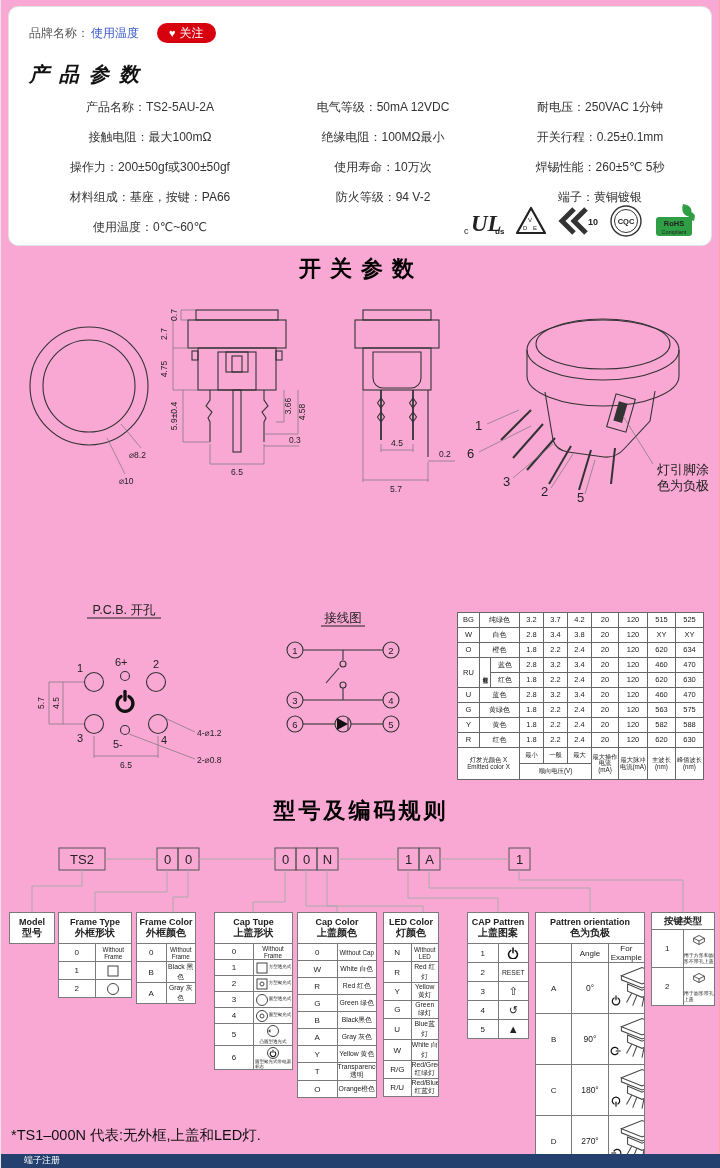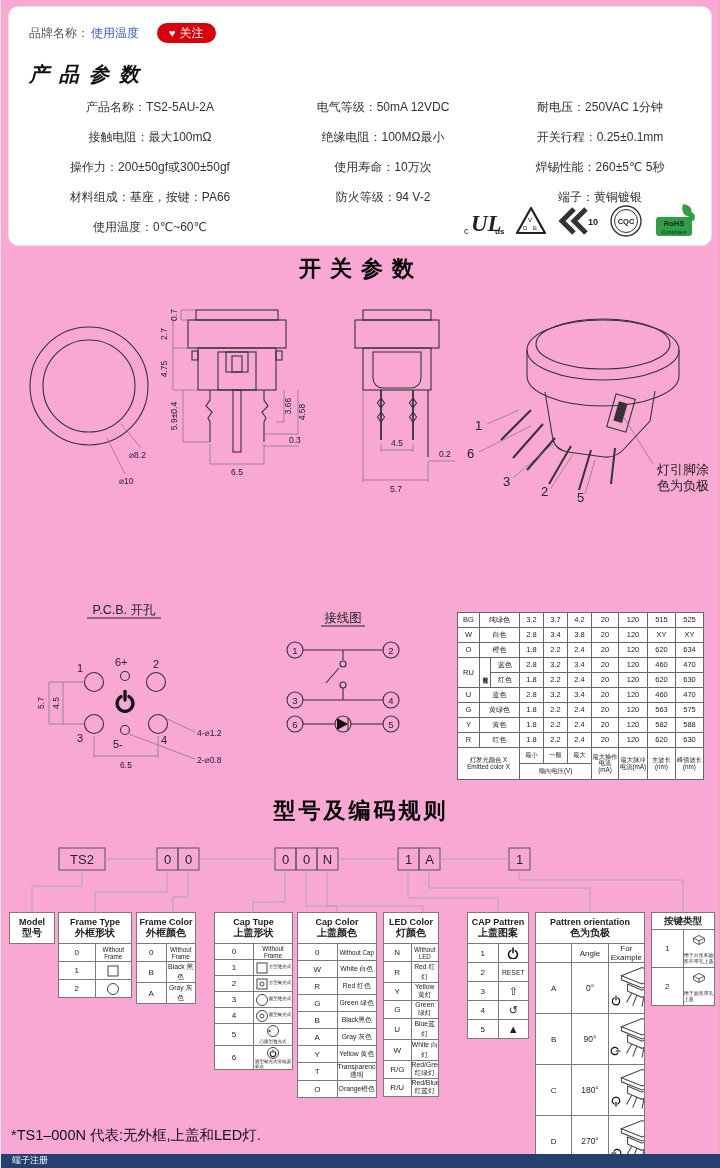--- a/index.html
+++ b/index.html
@@ -57,21 +57,21 @@
   #t-cap-pattern td{height:18px;}
   #t-orient td{height:48px;}
   #t-orient tr.sub td{height:15px;font-size:8px;}
   #t-orient th{height:30px;}
   #t-key th{height:16px;font-size:9.5px;}
   #t-key td{height:37px;}
   .kt-text{font-size:5px;line-height:1.2;text-align:left;display:inline-block;width:30px;vertical-align:middle;}
   .glyph{font-size:11px;line-height:1;}
 
   .footnote{position:absolute;left:10px;font-size:14.5px;color:#111;}
-  .bottom-bar{position:absolute;left:0;top:1154px;width:720px;height:14px;background:#24406e;color:#fff;font-size:9px;line-height:13px;padding-left:11px;box-sizing:border-box;}
+  .bottom-bar{position:absolute;left:0;top:1154px;width:720px;height:14px;background:#24406e;color:#fff;font-size:9px;line-height:13px;padding-left:23px;box-sizing:border-box;}
 </style>
 </head>
 <body>
 
 <div id="page">
 
   <div class="card">
     <div class="brand-row">
       <span class="brand-label">品牌名称：</span>
       <a class="brand-link">使用温度</a>

